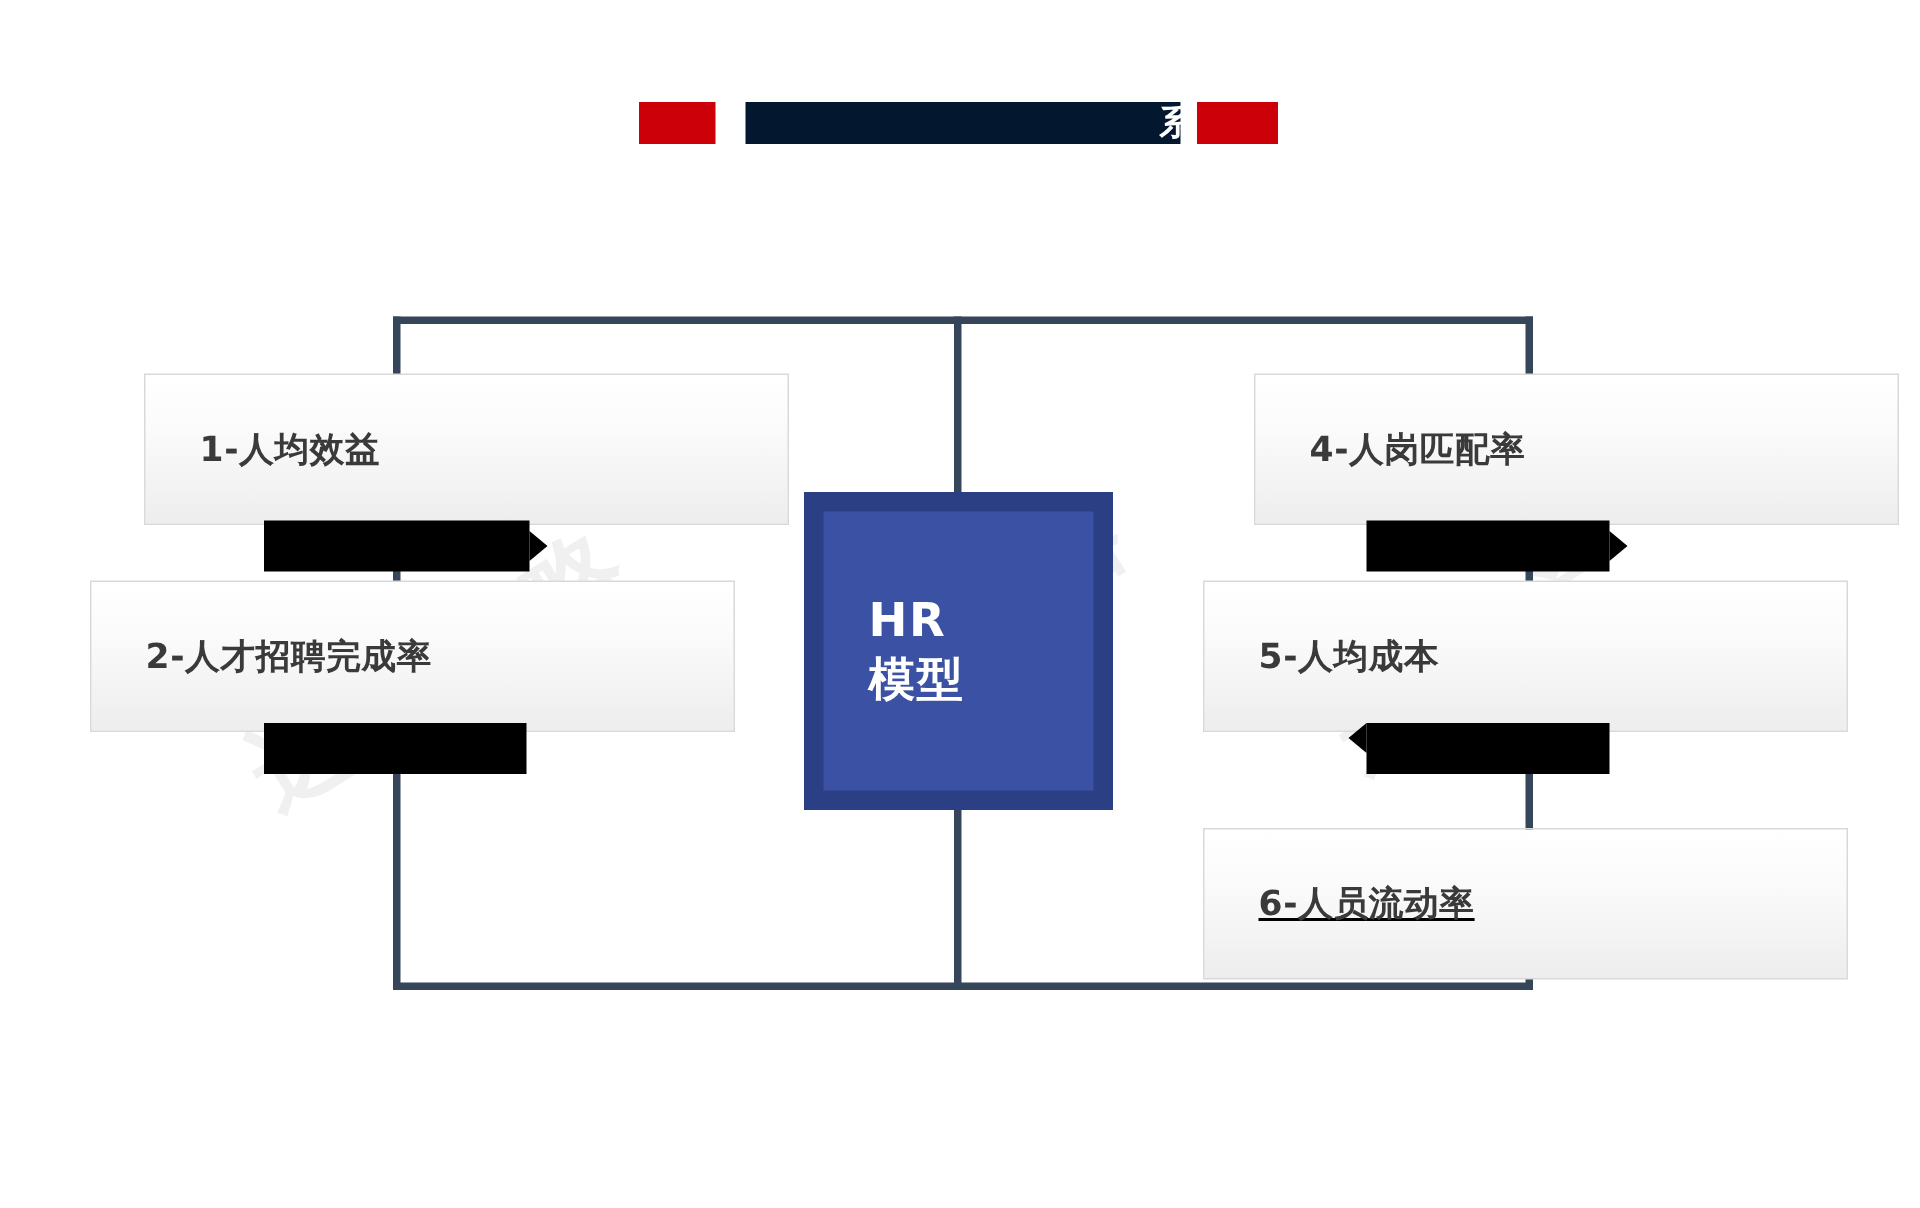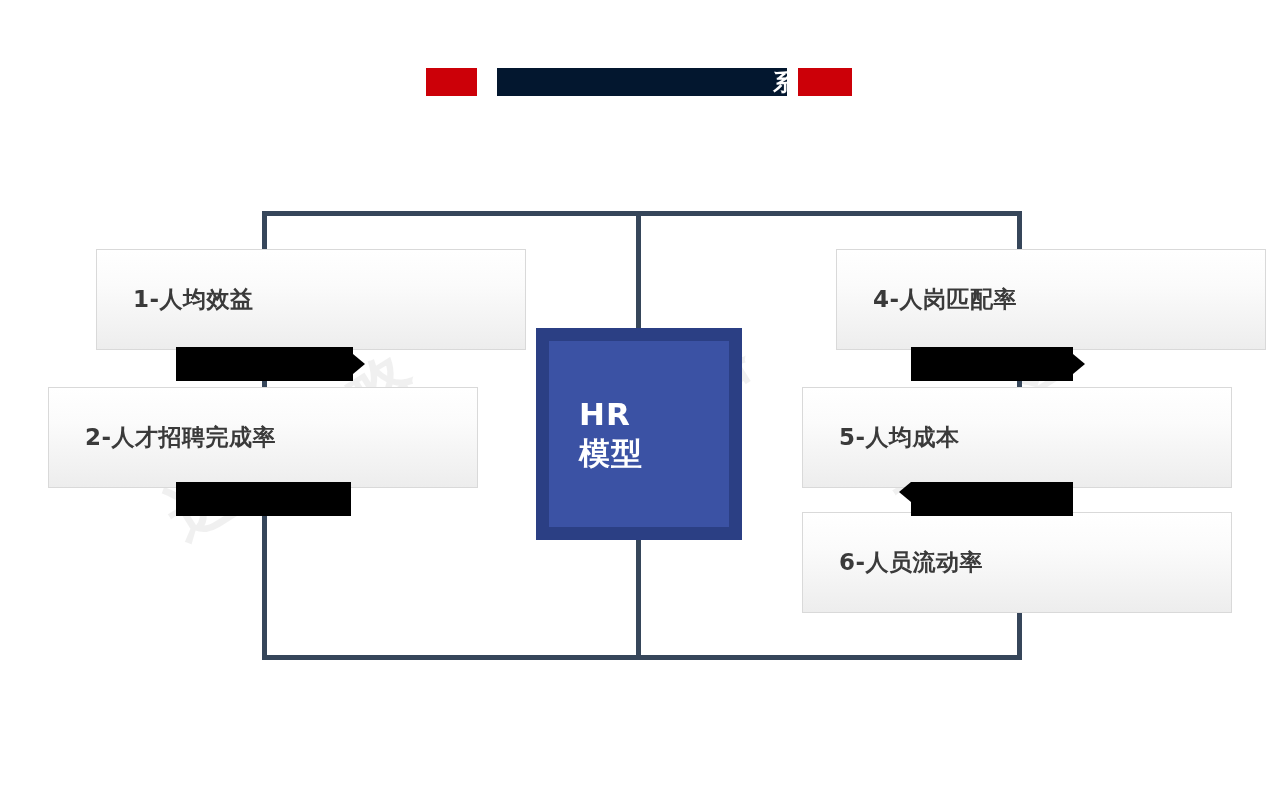--- a/index.html
+++ b/index.html
@@ -121,25 +121,25 @@
     padding-left: 36px;
     font-size: 23px;
     font-weight: bold;
     color: #3a3a3a;
     font-family: "DejaVu Sans", "Liberation Sans", sans-serif;
     letter-spacing: 0.5px;
     white-space: nowrap;
   }
 
   .box-l1 { left: 48px;  top: 249px; margin-left: 48px; }
-  .box-l2 { left: 48px;  top: 387px; text-align: center; }
+  .box-l2 { left: 60px;  top: 387px; text-align: center; }
   .box-l3 { left: 48px;  top: 524px; }
   .box-r1 { left: 836px; top: 249px; }
   .box-r2 { left: 802px; top: 387px; align-items: center; }
-  .box-r3 { left: 802px; top: 512px; }
+  .box-r3 { left: 802px; top: 552px; text-decoration: underline; }
 
   
   .redaction {
     position: absolute;
     background: #000000;
     height: 34px;
   }
   .red-l1 { left: 176px; top: 347px; width: 177px; }
   .red-l2 { left: 176px; top: 482px; width: 175px; }
   .red-r1 { left: 911px; top: 347px; width: 162px; }

